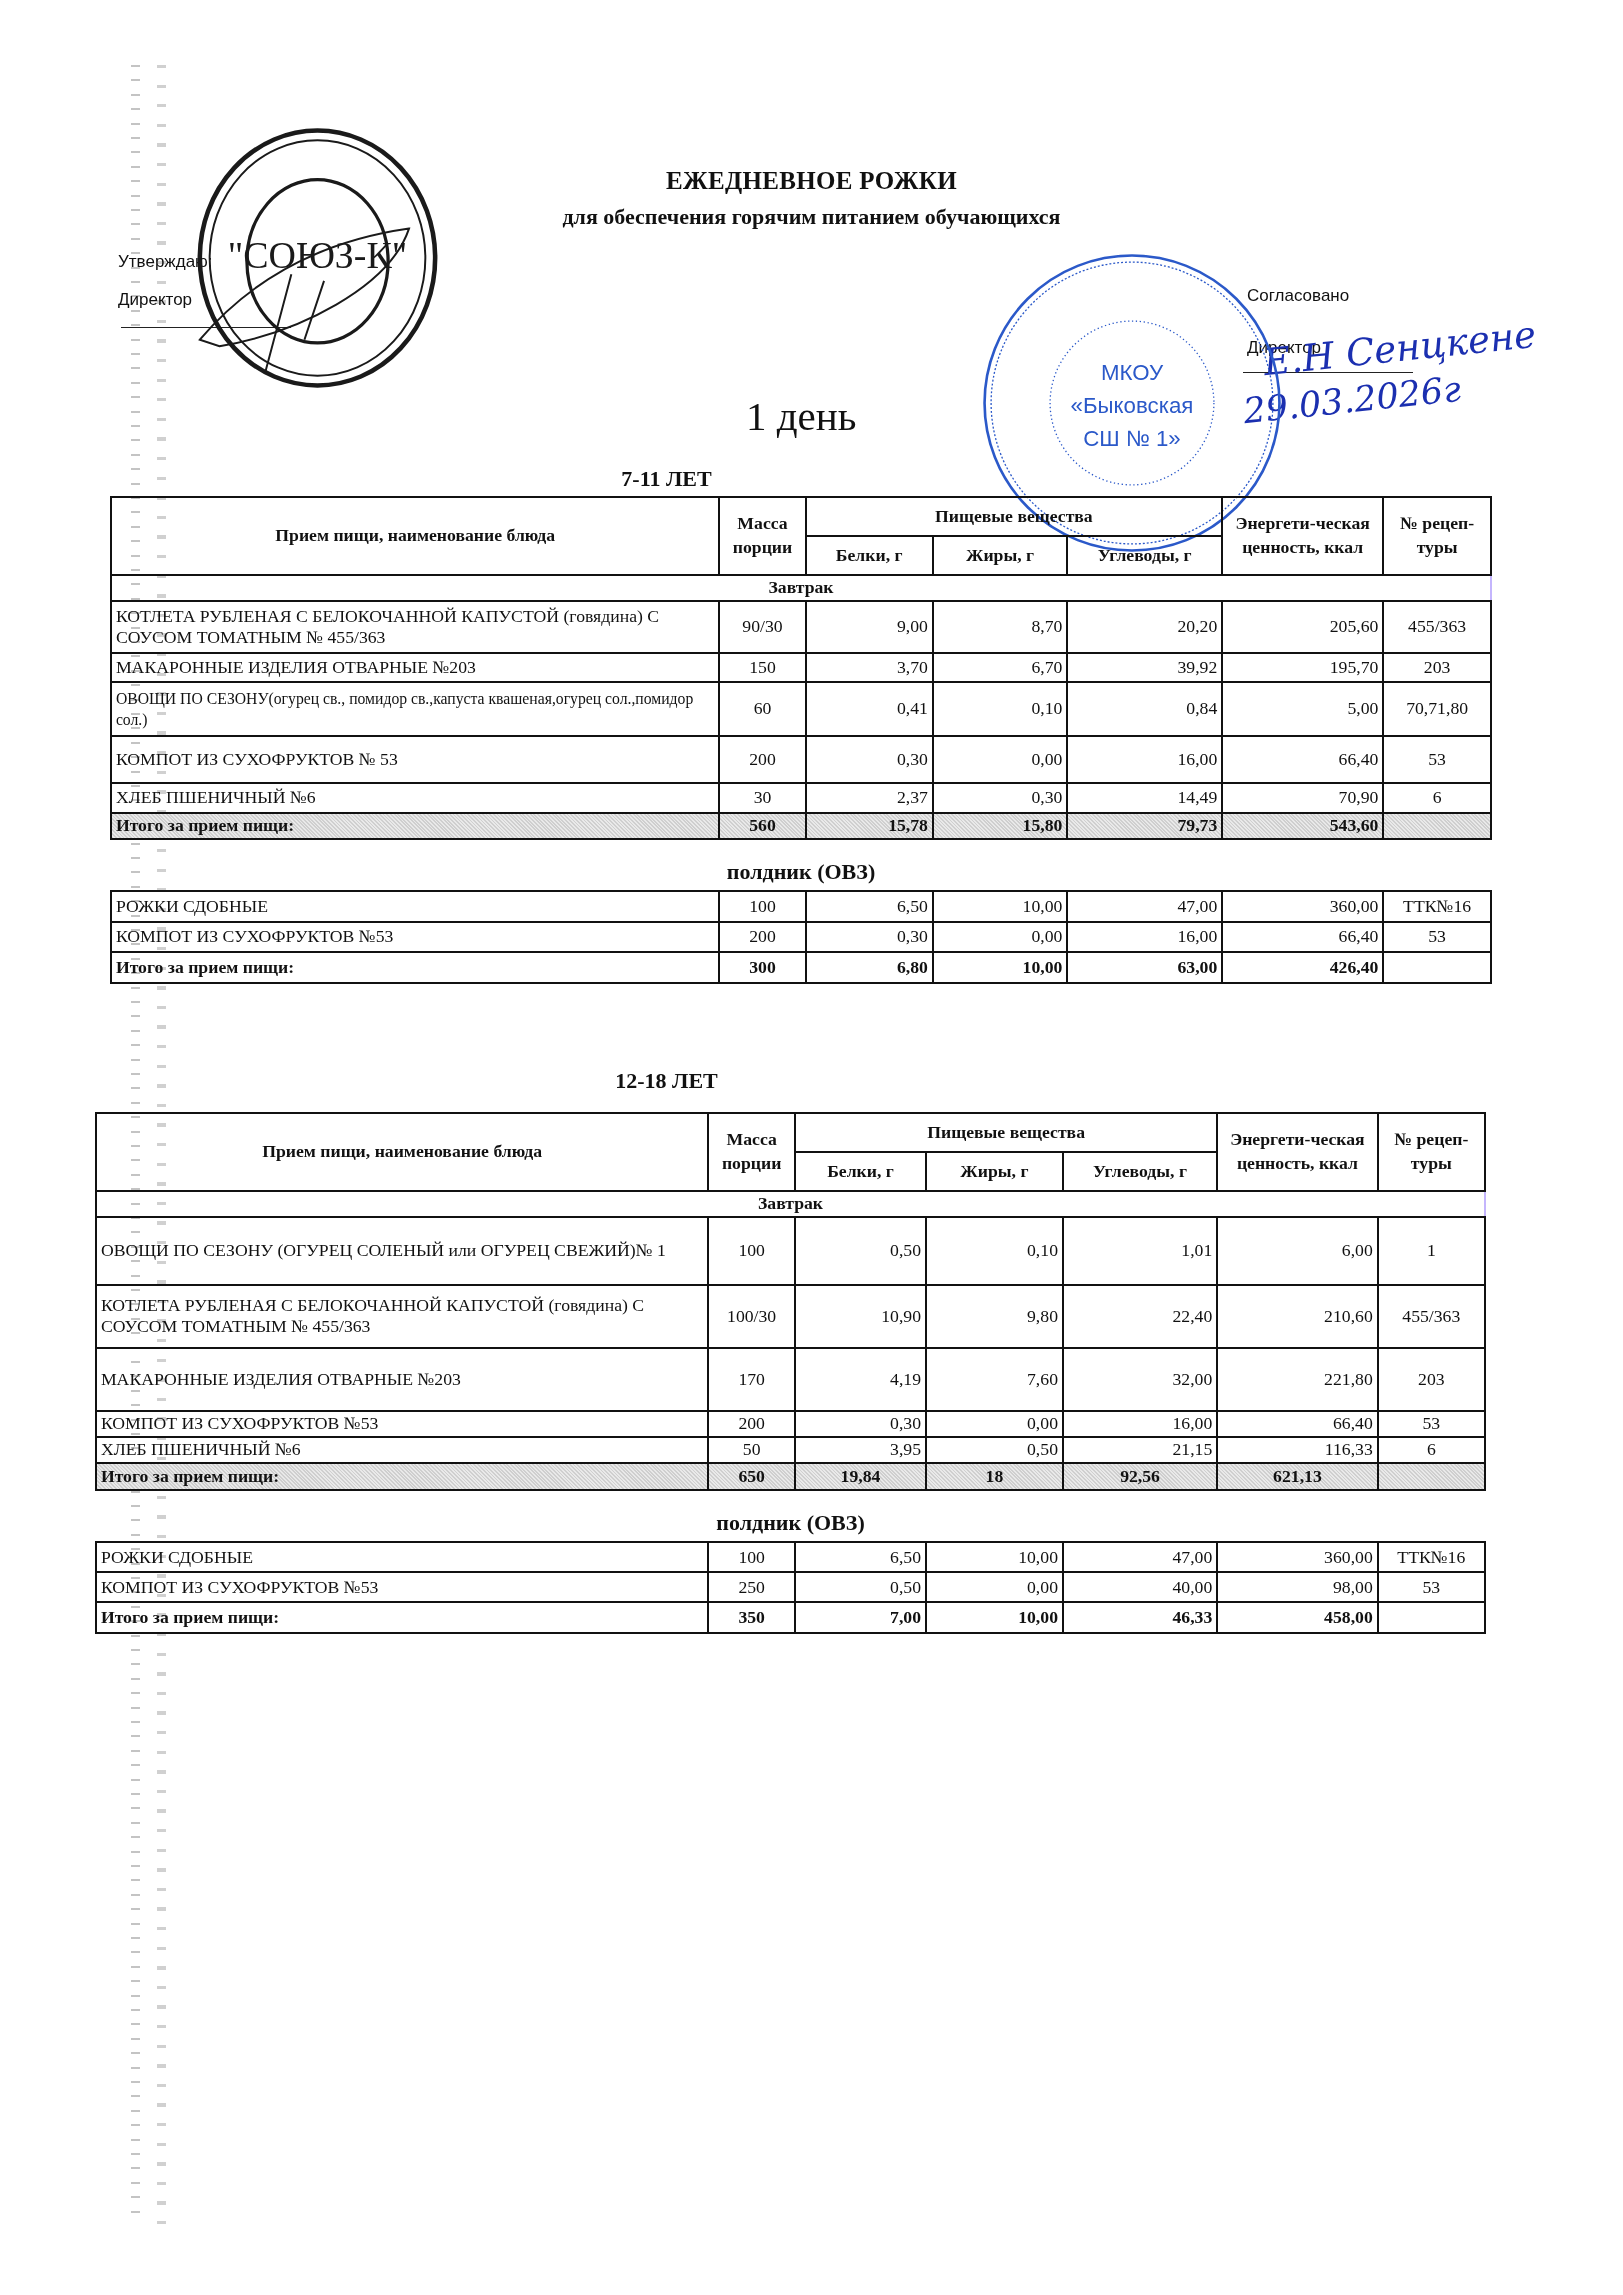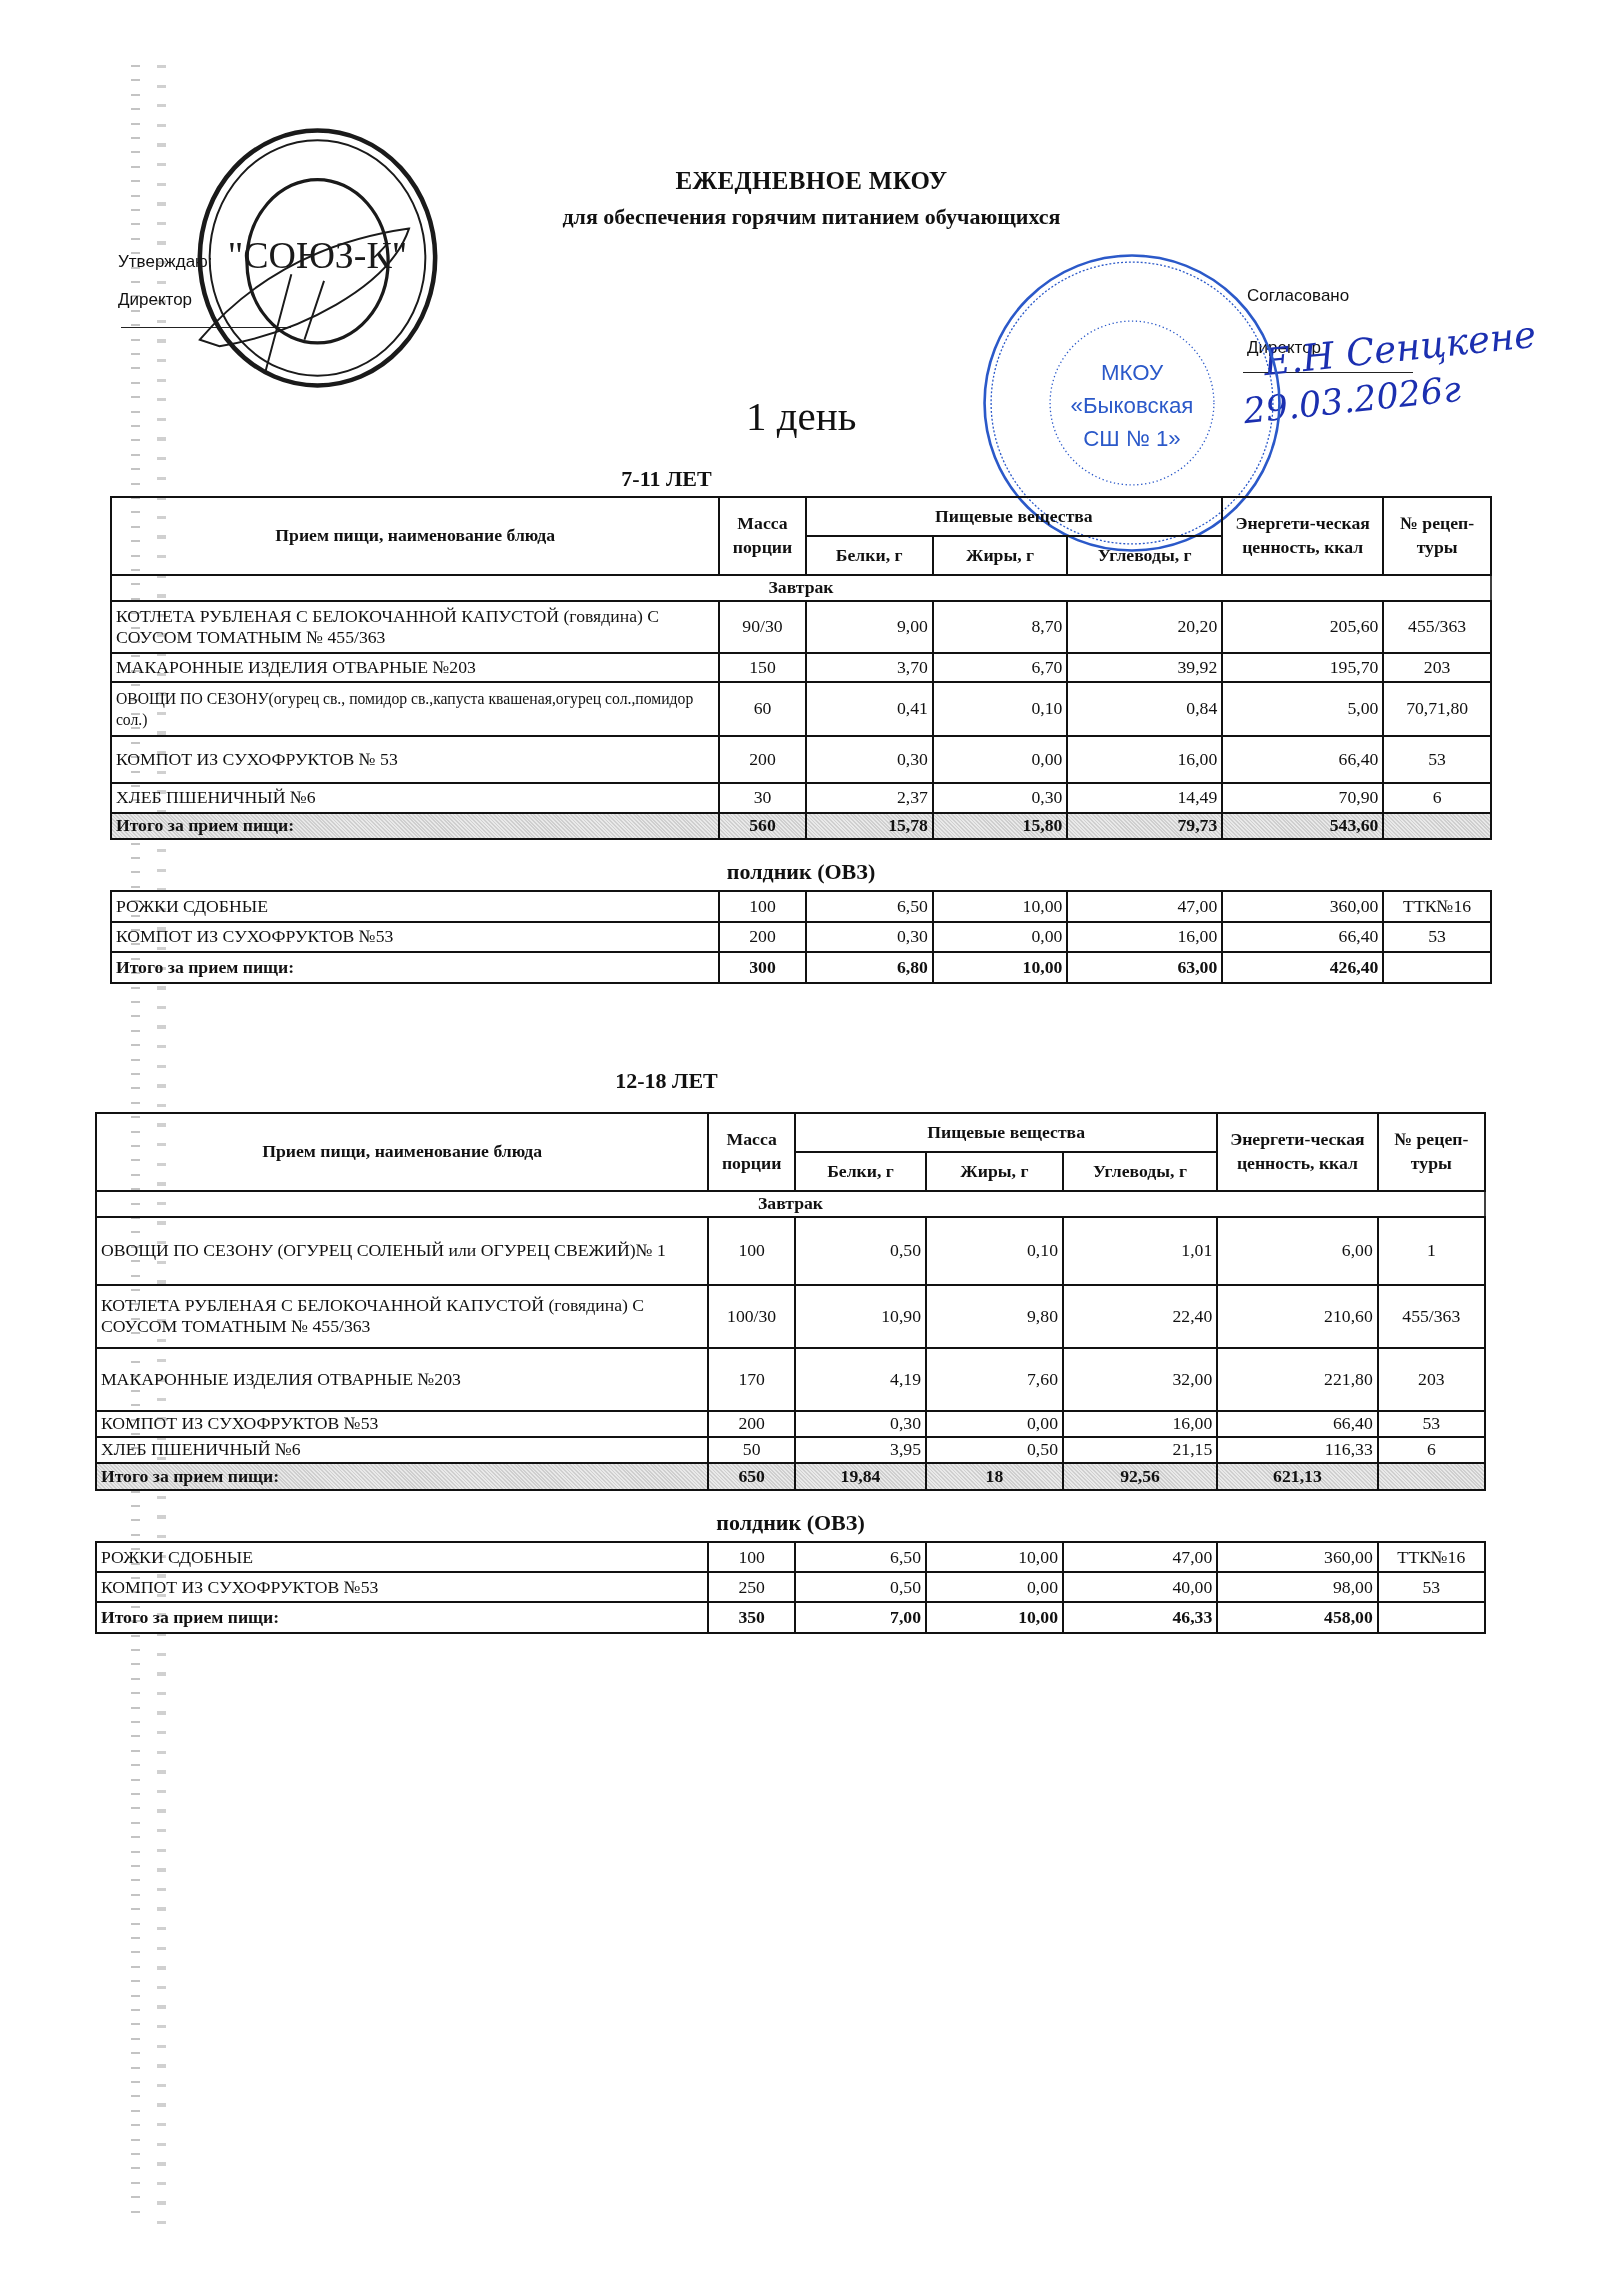--- a/index.html
+++ b/index.html
@@ -27,34 +27,34 @@
   .stamp-blue { position:absolute; left:978px; top:249px; width:308px; height:308px; }
   .handwriting { position:absolute; font-family:"DejaVu Serif", serif; font-style:italic; color:#1b2fb0; }
 
   table.menu { position:absolute; border-collapse:collapse; table-layout:fixed; font-size:17.7px; }
   table.menu td, table.menu th { border:2px solid #111; padding:1.3px 3.9px; vertical-align:middle; }
   table.menu th { font-weight:bold; text-align:center; font-size:17.7px; line-height:23.6px; }
   .c-name { text-align:left; line-height:21px; }
   .c-mass { text-align:center; }
   .c-num { text-align:right; }
   .c-rec { text-align:center; }
-  tr.section td { text-align:center; font-weight:bold; border-left:2px solid #111; border-right:2px solid #404040; }
+  tr.section td { text-align:center; font-weight:bold; border-left:2px solid #111; border-right:2px solid #c4b5fd; }
   tr.section.big td { font-size:22px; border:none; padding-top:19px; padding-bottom:5.2px; }
   tr.total td { font-weight:bold; }
   tr.total.shaded td { background: repeating-linear-gradient(45deg, #cfcfcf 0 1.3px, #e9e9e9 1.3px 2.6px); }
 </style>
 </head>
 <body>
 
 <div class="page">
 
   <div class="scan-edge"></div>
   <div class="scan-edge b"></div>
 
-  <div class="title t1">ЕЖЕДНЕВНОЕ МКОУ</div>
+  <div class="title t1">ЕЖЕДНЕВНОЕ РОЖКИ</div>
   <div class="title t2">для обеспечения горячим питанием обучающихся</div>
 
   <div class="approve">
     <div>Утверждаю:</div>
     <div>Директор</div>
   </div>
   <div class="sig-line" style="left:121px;top:327px;width:170px;"></div>
 
   <svg class="stamp-black" viewBox="0 0 380 410">
     <ellipse cx="190" cy="205" rx="180" ry="195" fill="none" stroke="#1a1a1a" stroke-width="7"></ellipse>

